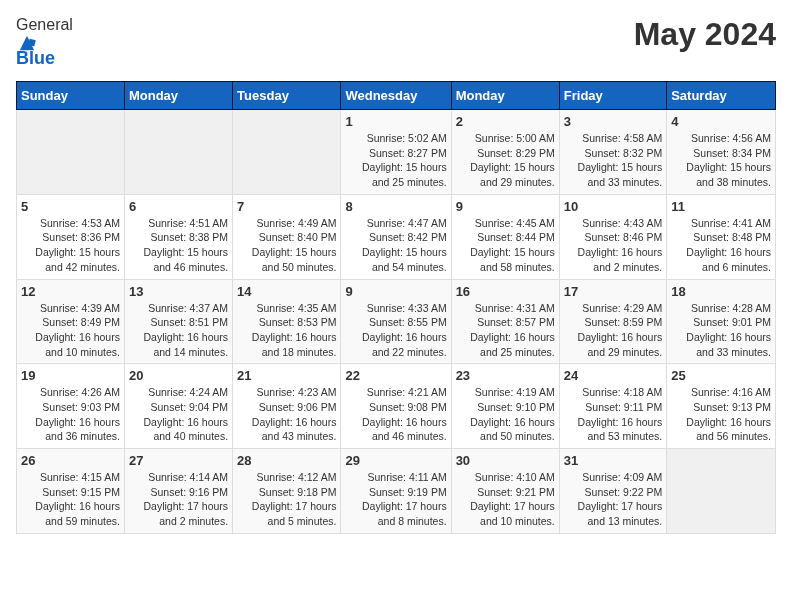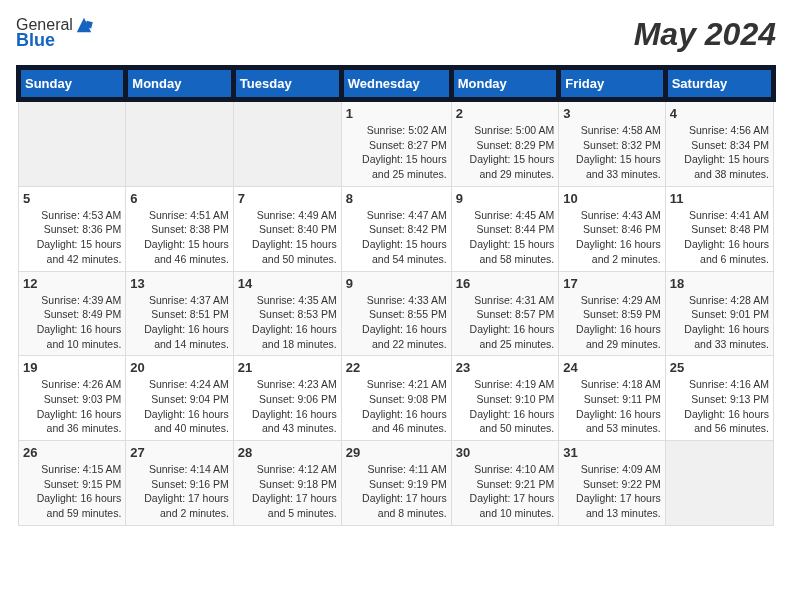--- a/index.html
+++ b/index.html
@@ -22,21 +22,20 @@
     }
     .logo-general { color: #333; }
     .logo-blue { color: #1565c0; }
     .logo-icon {
       width: 18px;
       height: 18px;
       margin-left: 2px;
     }
     .title-block {
       text-align: right;
-      font-style: italic;
     }
     .month-title {
       font-size: 32px;
       font-weight: bold;
       color: #333;
     }
     .subtitle {
       font-size: 15px;
       color: #555;
     }
@@ -45,21 +44,21 @@
       border-collapse: collapse;
       font-size: 11px;
     }
     thead tr th {
       background-color: #1565c0;
       color: #fff;
       padding: 6px 4px;
       text-align: left;
       font-size: 13px;
       font-weight: bold;
-      border: 5px solid #0f172a;
+      border: 1px solid #0f172a;
     }
     tbody tr td {
       border: 1px solid #ddd;
       vertical-align: top;
       padding: 4px 4px;
       width: 113px;
       min-height: 80px;
     }
     tbody tr:nth-child(odd) td {
       background-color: #f9f9f9;
@@ -81,21 +80,21 @@
       text-align: right;
     }
     .empty { background-color: #f0f0f0 !important; }
   </style>
 </head>
 <body>
 
 <div class="header">
   <div class="logo">
     <div>
-      <div style="display:flex;align-items:flex-start;">
+      <div style="display:flex;align-items:flex-start;flex-direction:column;">
         <span class="logo-general">General</span>
         <svg class="logo-icon" viewBox="0 0 20 20">
           <polygon points="2,18 10,2 18,18" fill="#1565c0"></polygon>
           <rect x="12" y="6" width="7" height="7" fill="#1565c0" transform="rotate(15,15.5,9.5)"></rect>
         </svg>
       </div>
       <span class="logo-blue" style="font-size:18px;font-weight:bold;color:#1565c0;display:block;margin-top:-4px;">Blue</span>
     </div>
   </div>
   <div class="title-block">

